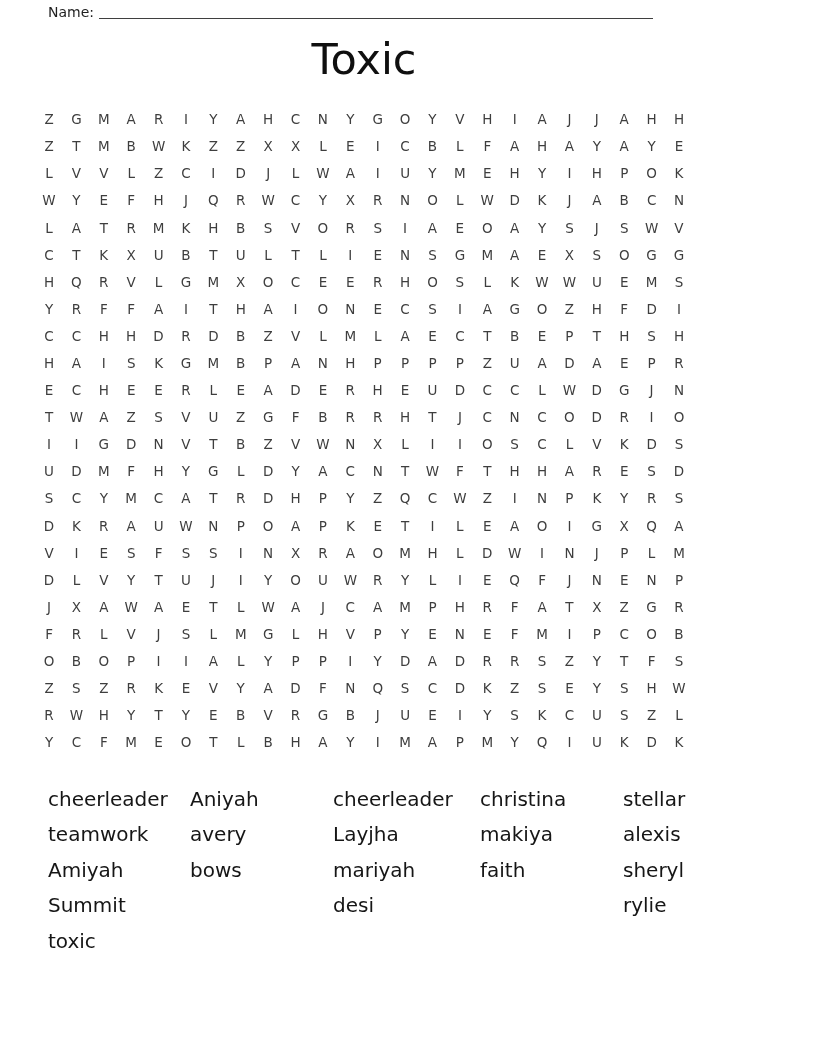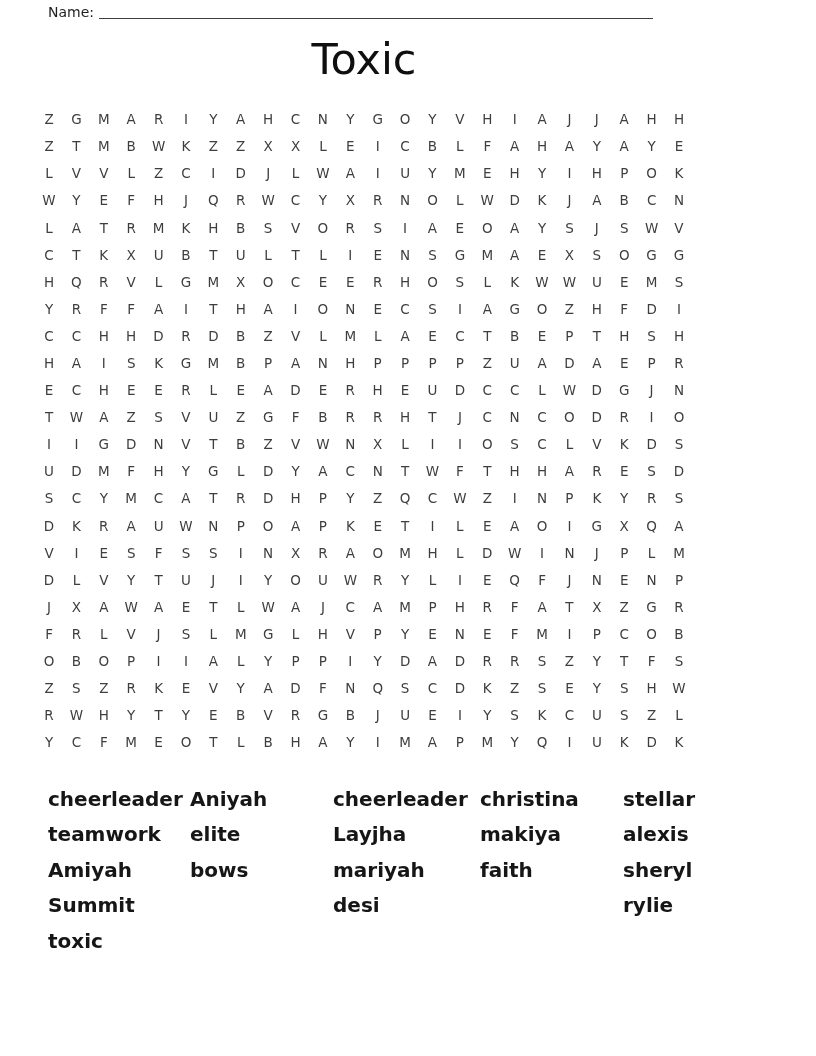--- a/index.html
+++ b/index.html
@@ -64,21 +64,20 @@
     justify-content: center;
     font-size: 13.5px;
     color: #3e3e3e;
   }
 
   
   .words {
     margin: 26px 0 4px 48px;
     display: grid;
     grid-template-columns: 142px 143px 147px 143px auto;
-    font-weight: bold;
   }
   .word-col {
     display: flex;
     flex-direction: column;
   }
   .word {
     font-size: 20px;
     line-height: 35.5px;
     color: #161616;
     white-space: nowrap;
@@ -726,21 +725,21 @@
   <div class="words">
       <div class="word-col">
         <div class="word">cheerleader</div>
         <div class="word">teamwork</div>
         <div class="word">Amiyah</div>
         <div class="word">Summit</div>
         <div class="word">toxic</div>
       </div>
       <div class="word-col">
         <div class="word">Aniyah</div>
-        <div class="word">elite</div>
+        <div class="word">avery</div>
         <div class="word">bows</div>
       </div>
       <div class="word-col">
         <div class="word">cheerleader</div>
         <div class="word">Layjha</div>
         <div class="word">mariyah</div>
         <div class="word">desi</div>
       </div>
       <div class="word-col">
         <div class="word">christina</div>

